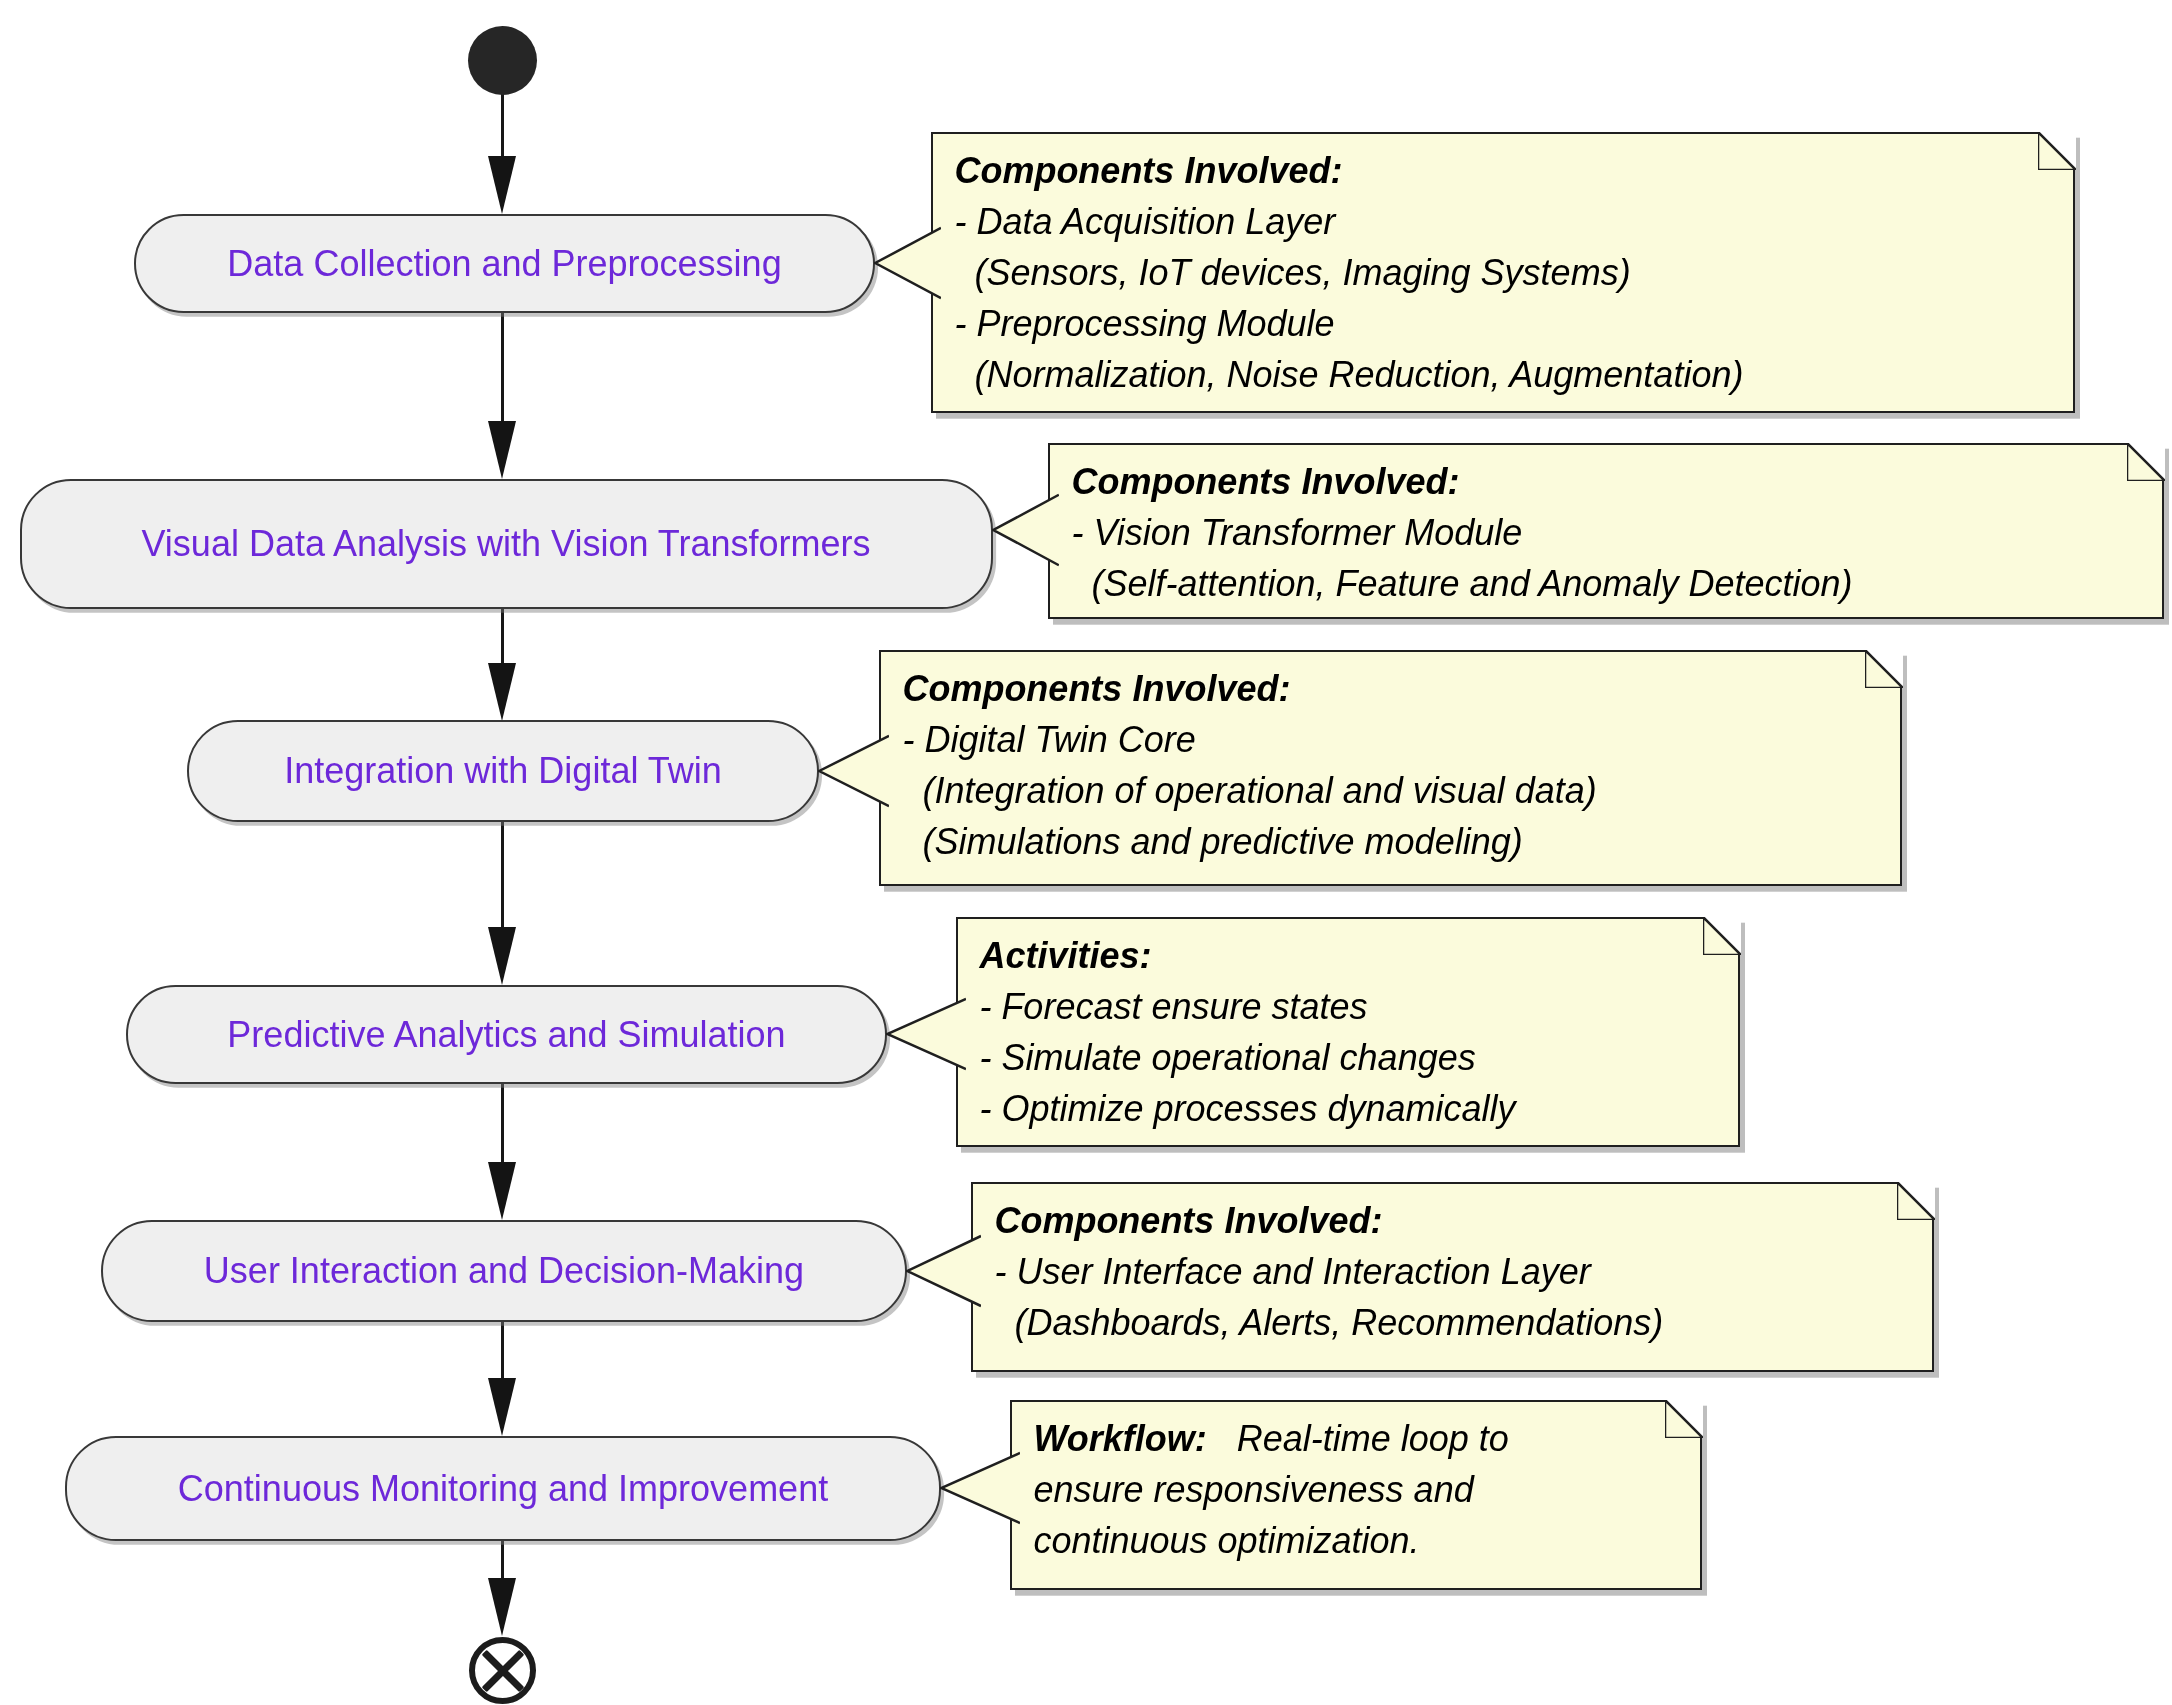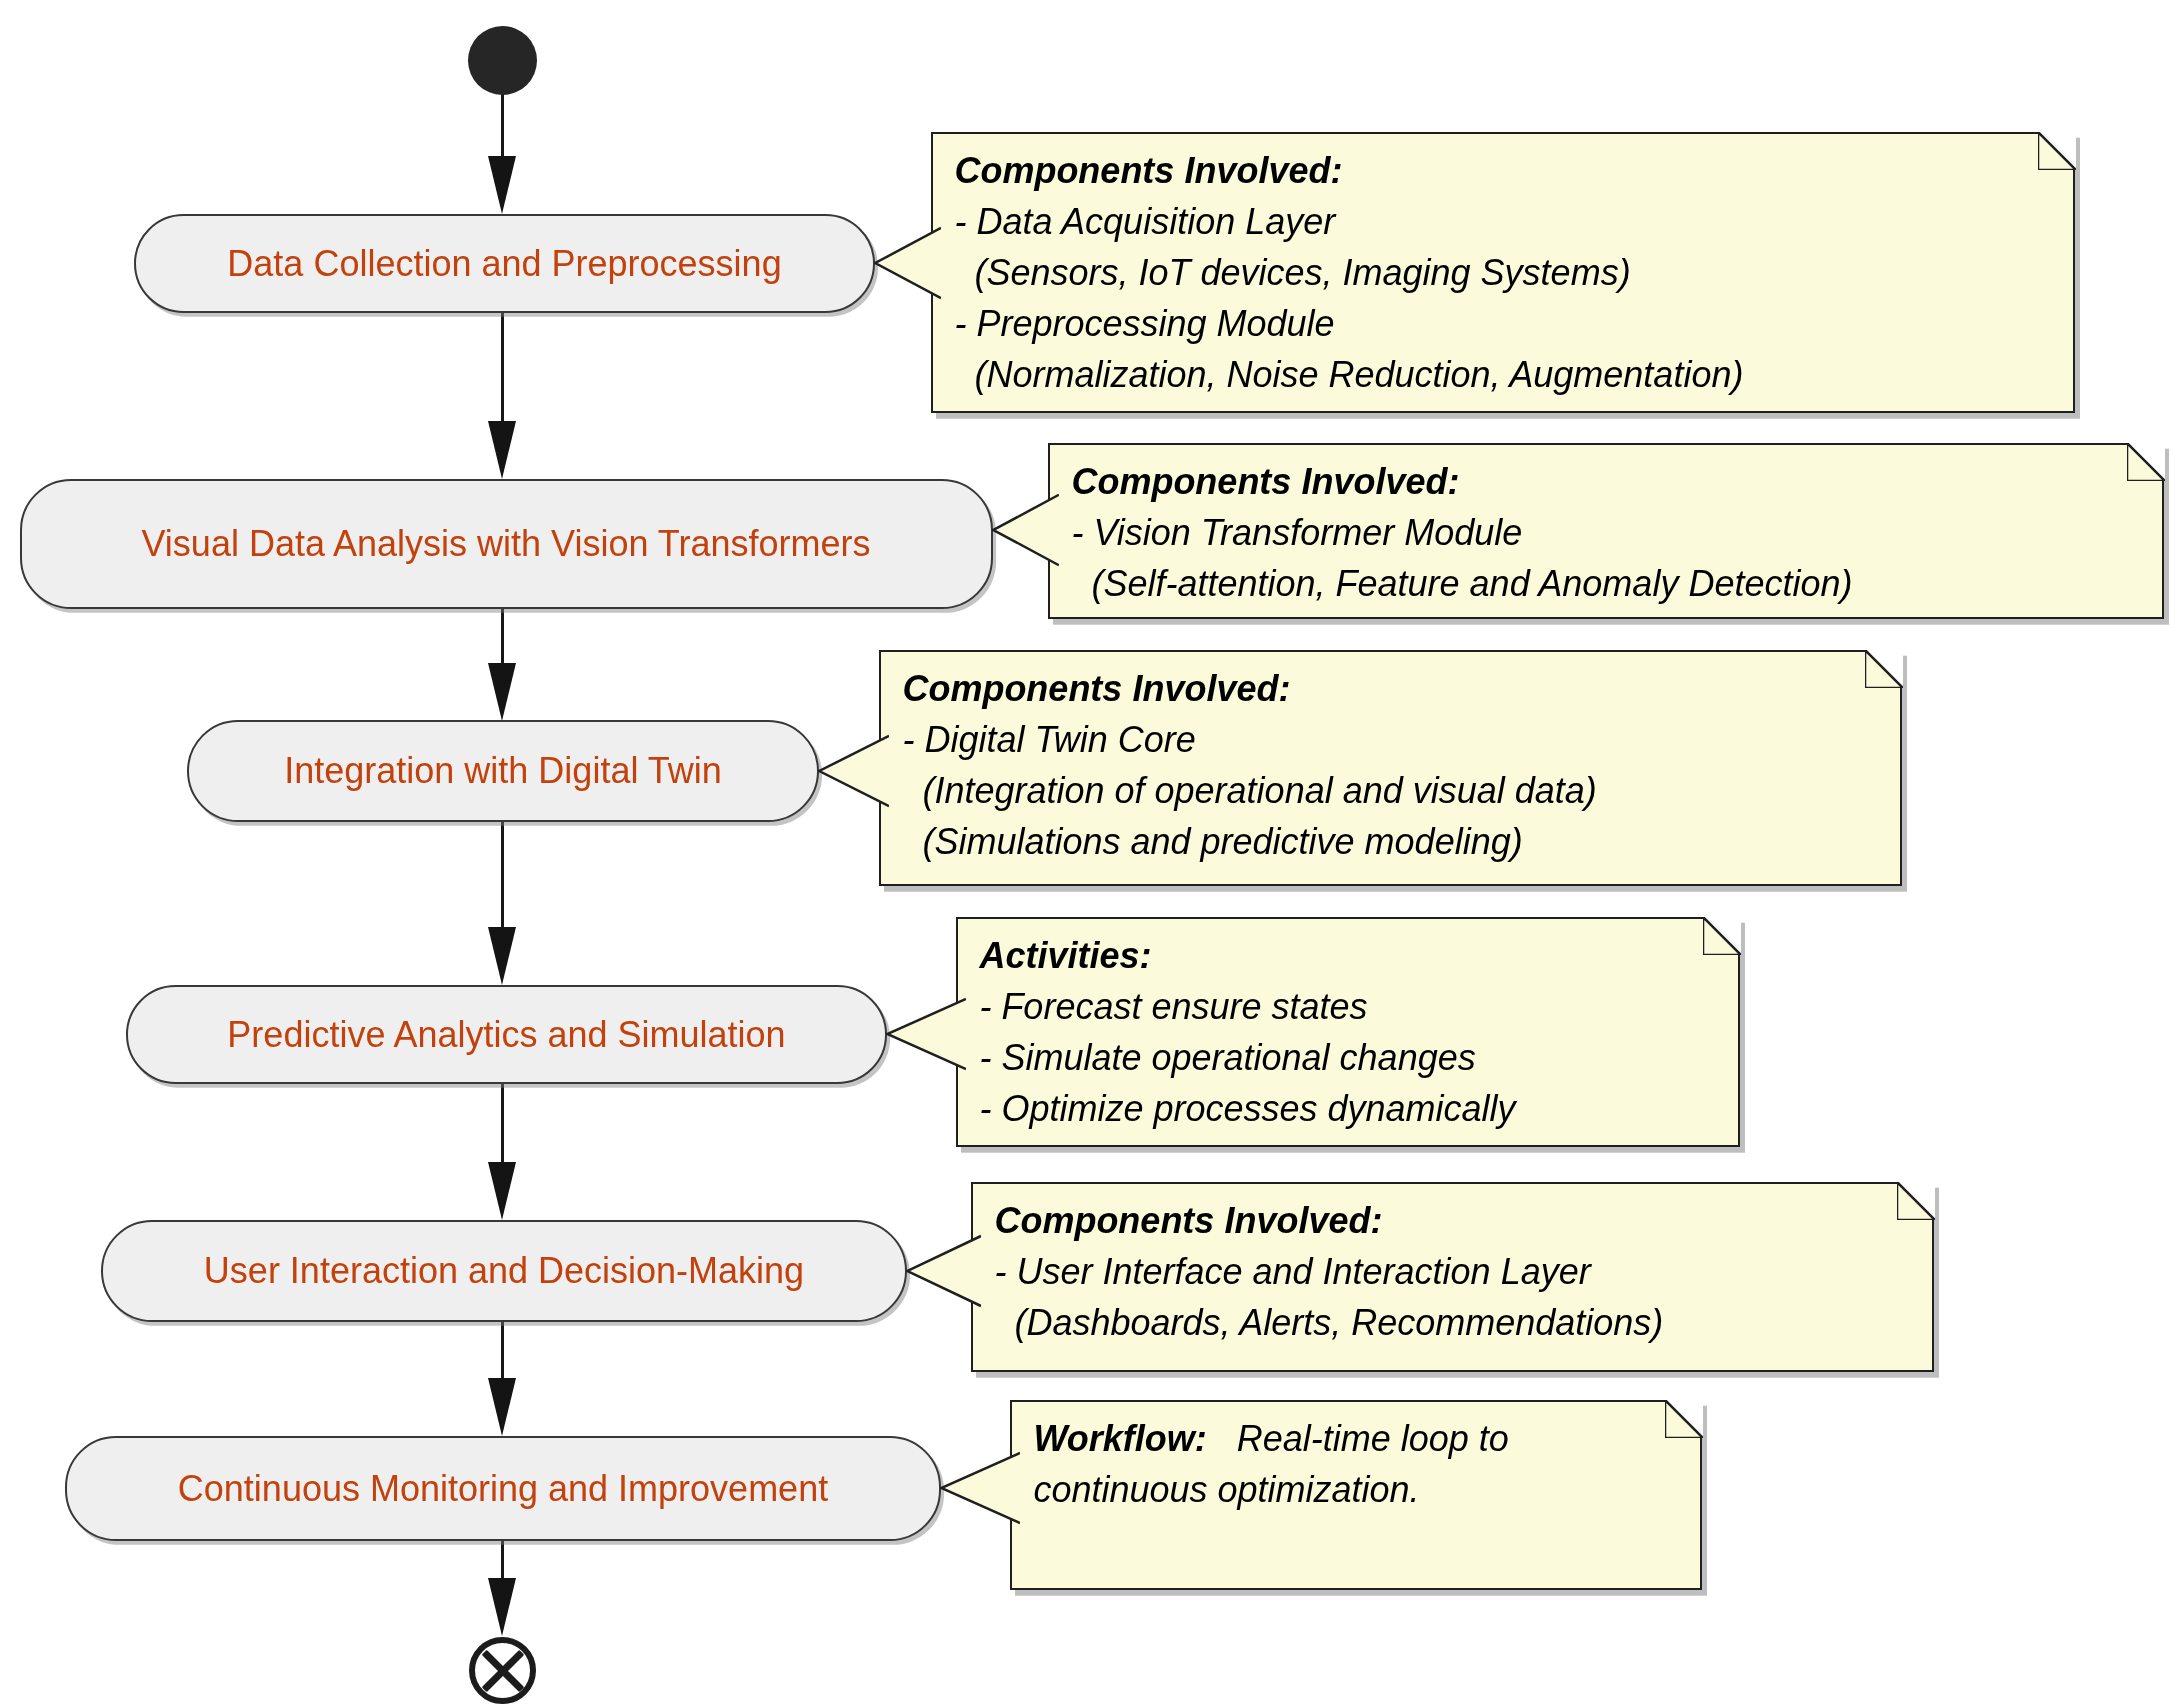--- a/index.html
+++ b/index.html
@@ -6,21 +6,21 @@
   .canvas {
     position:relative; width:2172px; height:1706px; overflow:hidden;
     font-family:"Liberation Sans", sans-serif; background:#ffffff;
   }
   
   .activity {
     position:absolute; box-sizing:border-box;
     background:#EFEFEF; border:2.5px solid #383838; border-radius:51px;
     box-shadow:3.1px 3.8px 0 rgba(125,125,125,.45);
     display:flex; align-items:center; justify-content:center;
-    font-size:36px; color:#c2410c; text-align:center; z-index:1;
+    font-size:36px; color:#6d28d9; text-align:center; z-index:1;
   }
   
   .note {
     position:absolute; box-sizing:border-box;
     background:#FBFBDC; border:2.5px solid #1f1f1f;
     box-shadow:5px 5.7px 0 rgba(125,125,125,.5); z-index:1;
   }
   .note-body { padding:11.3px 16.3px 0 21.4px;font-style:italic; }
   .nl { height:51px; line-height:51px; font-size:36px; color:#000; white-space:pre; }
   .nb { font-weight:bold; white-space:pre; }
@@ -181,20 +181,21 @@
     <path d="M120,6 L2,62 L120,118" fill="none" stroke="#1f1f1f" stroke-width="4"></path>
   </svg>
 
   <div class="note" style="left:1010px; top:1400px; width:692px; height:190px;">
     <svg class="dogear" width="38" height="38" viewBox="0 0 60 60">
       <polygon points="0,0 60,0 60,60" fill="#ffffff"></polygon>
       <polygon points="0,0 60,60 0,60" fill="#FBFBDC" stroke="#1f1f1f" stroke-width="4"></polygon>
     </svg>
     <div class="note-body">
       <div class="nl"><span class="nb">Workflow:</span><span class="nt">   Real-time loop to</span></div>
+      <div class="nl"><span class="nt">ensure responsiveness and</span></div>
       <div class="nl"><span class="nt">continuous optimization.</span></div>
     </div>
   </div>
   <svg class="wedge" style="left:940px; top:1449px;" width="80" height="78" viewBox="0 0 128 124">
     <polygon points="128,6 2,62 128,118" fill="#FBFBDC"></polygon>
     <path d="M128,6 L2,62 L128,118" fill="none" stroke="#1f1f1f" stroke-width="4"></path>
   </svg>
 
   <div class="end-node" style="left:469px; top:1637px;">
     <div class="xbar r45"></div>

